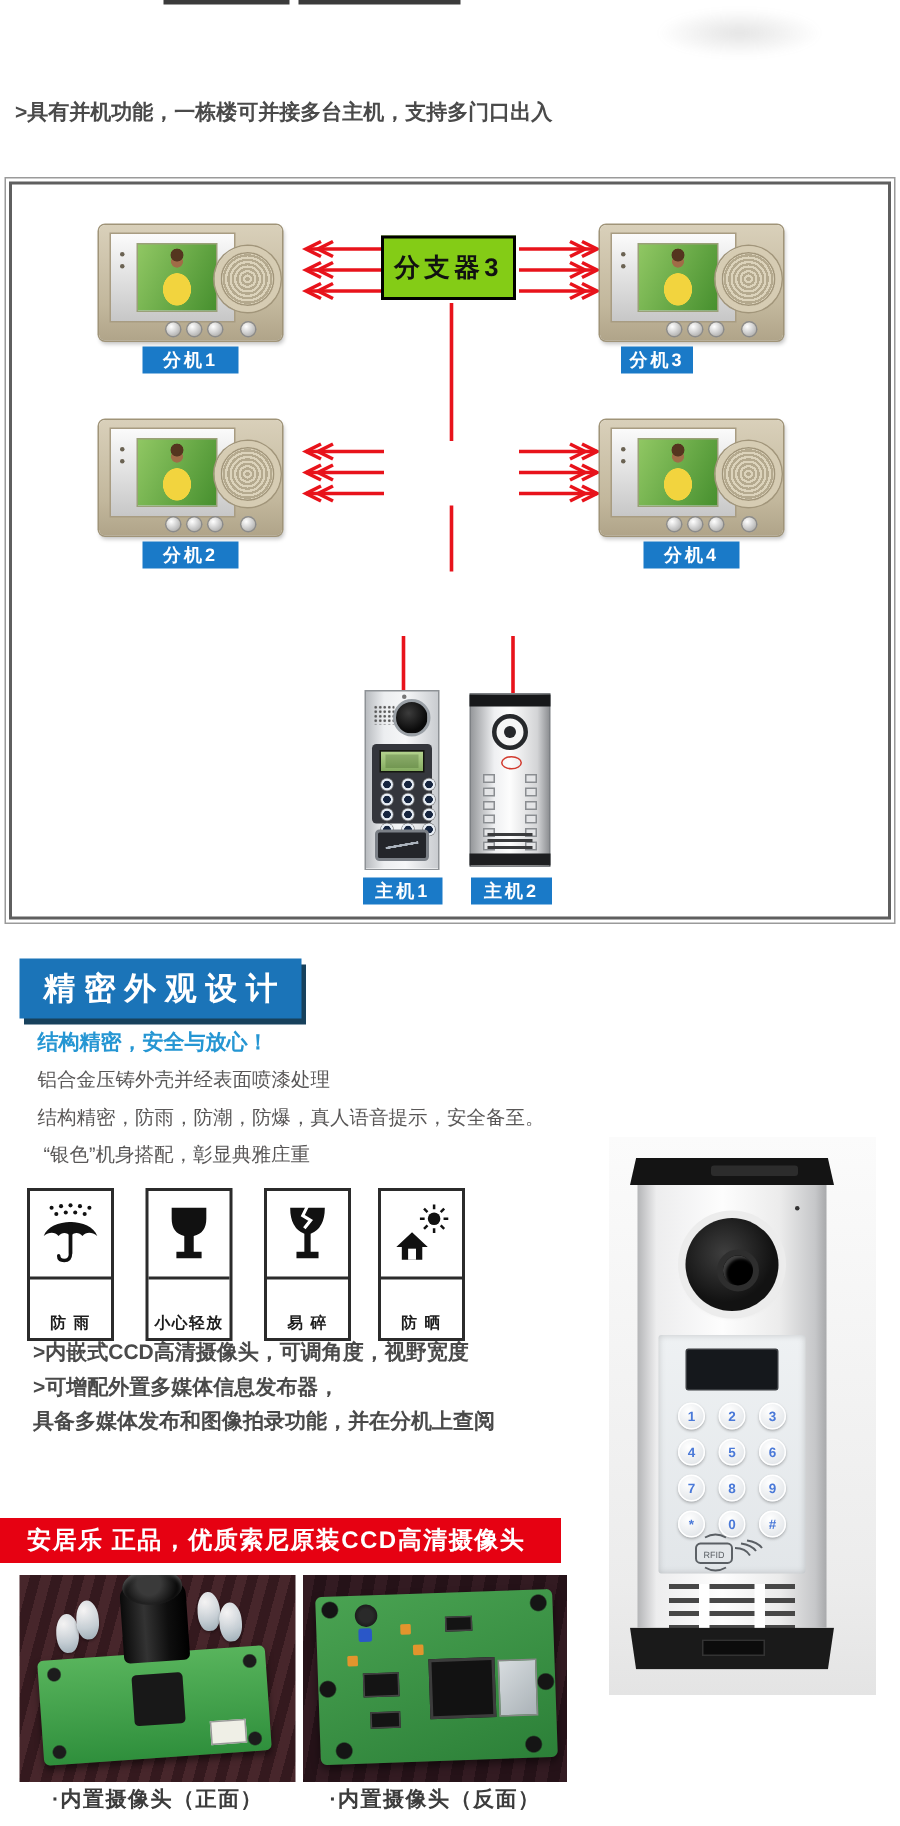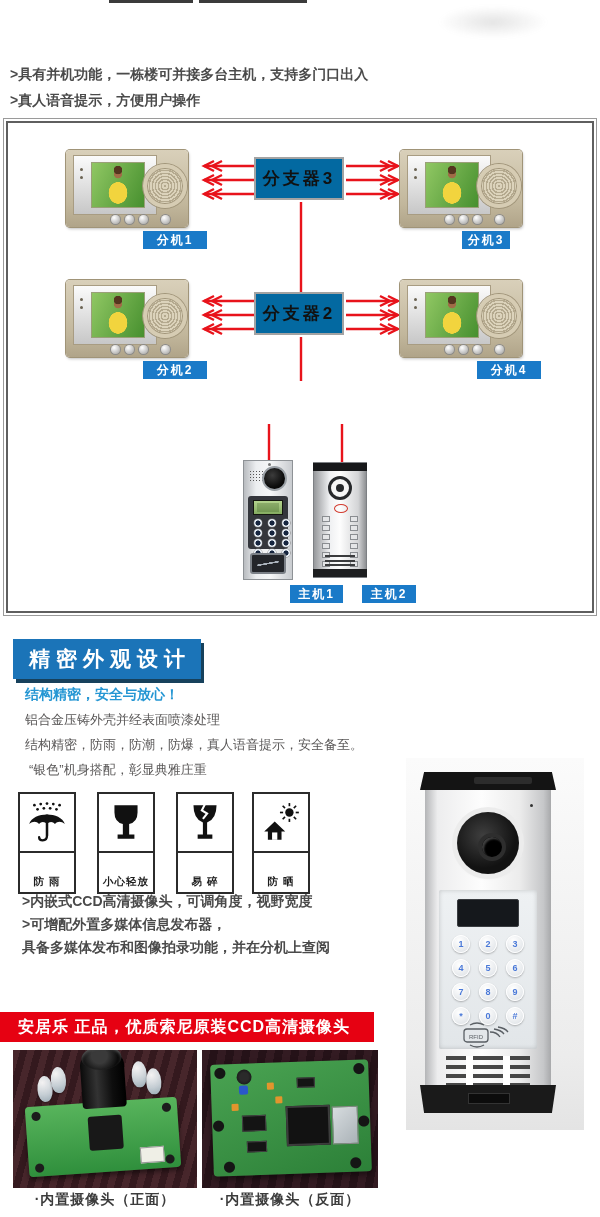--- a/index.html
+++ b/index.html
@@ -12,24 +12,24 @@
 
   
   .blue-banner{position:absolute;background:var(--banner-blue,#1b74b8);color:#fff;
     font-size:21px;font-weight:bold;letter-spacing:6px;padding:6px 10px 6px 16px;
     box-shadow:3px 4px 0 var(--banner-shadow,#17415c);white-space:nowrap;}
   .bullet-line{position:absolute;font-size:14px;font-weight:bold;color:var(--text-dark,#4a4a4a);white-space:nowrap;}
 
   
   .diagram{position:absolute;left:3px;top:118px;width:592px;height:496px;background:#fff;border:1px solid #9a9a9a;}
   .diagram::before{content:"";position:absolute;inset:2px;border:2px solid #5f5f5f;pointer-events:none;}
-  .splitter{position:absolute;width:90px;height:43px;background:#0369a1;border:2px solid #a3a3a3;box-sizing:border-box;
+  .splitter{position:absolute;width:90px;height:43px;background:#84cc16;border:2px solid #000000;box-sizing:border-box;
     display:flex;align-items:center;justify-content:center;font-size:17px;font-weight:bold;letter-spacing:3px;color:#111;z-index:3;}
   .badge{position:absolute;height:18px;background:var(--badge-blue,#1a7ac8);color:#fff;font-size:12px;font-weight:bold;
-    letter-spacing:2px;display:flex;align-items:center;justify-content:center;z-index:3;margin-left:48px;}
+    letter-spacing:2px;display:flex;align-items:center;justify-content:center;z-index:3;}
   .connector-svg{position:absolute;left:2px;top:2px;z-index:2;}
 
   
   .monitor{position:absolute;width:122px;height:77px;border-radius:4px;z-index:3;
     background:linear-gradient(180deg,#d9d0ba,#c2b79c 70%,#b0a489);box-shadow:0 0 0 1px #a09478, 1px 2px 3px rgba(0,0,0,.25);}
   .mon-screen{position:absolute;left:8px;top:6px;width:82px;height:58px;
     background:linear-gradient(180deg,#fbfbfb,#c7c7c7);box-shadow:0 0 0 1px #a89c82;}
   .mon-dot{position:absolute;width:3px;height:3px;border-radius:50%;background:#6b6353;}
   .mon-photo{position:absolute;left:18px;top:7px;width:52px;height:44px;box-shadow:0 0 0 1px #9aa078;
     background:
@@ -170,21 +170,20 @@
 </head>
 <body>
 
 <div class="page">
 
   <div class="top-strip" style="left:109px;width:84px"></div>
   <div class="top-strip" style="left:199px;width:108px"></div>
   <div class="smudge" style="left:438px;top:6px;width:110px;height:32px"></div>
 
   <div class="bullet-line" style="left:10px;top:66px">&gt;具有并机功能，一栋楼可并接多台主机，支持多门口出入</div>
-  <div class="bullet-line" style="left:10px;top:92px">&gt;真人语音提示，方便用户操作</div>
 
   <div class="diagram">
 
     <svg class="connector-svg" width="588" height="490" viewBox="0 0 588 490">
       <defs>
         <g id="arrL">
             <line x1="0" y1="0" x2="52" y2="0"></line>
             <polyline points="10,-5 0,0 10,5"></polyline>
             <polyline points="18,-5 8,0 18,5"></polyline>
           </g>
@@ -270,21 +269,20 @@
           <i class="sep"></i>
         </div>
     </div>
 
     <div class="badge" style="left:91px;top:112px;width:64px">分机1</div>
     <div class="badge" style="left:410px;top:112px;width:48px">分机3</div>
     <div class="badge" style="left:91px;top:242px;width:64px">分机2</div>
     <div class="badge" style="left:425px;top:242px;width:64px">分机4</div>
 
     <div class="splitter" style="left:250px;top:38px">分支器3</div>
-    <div class="splitter" style="left:250px;top:173px">分支器2</div>
 
     <div class="ds1">
       <i class="ds1-topdot"></i>
       <div class="ds1-grid"></div>
       <div class="ds1-cam"></div>
       <div class="ds1-panel">
         <div class="ds1-lcd"></div>
         <div class="ds1-keys">
           <i></i>
             <i></i>

